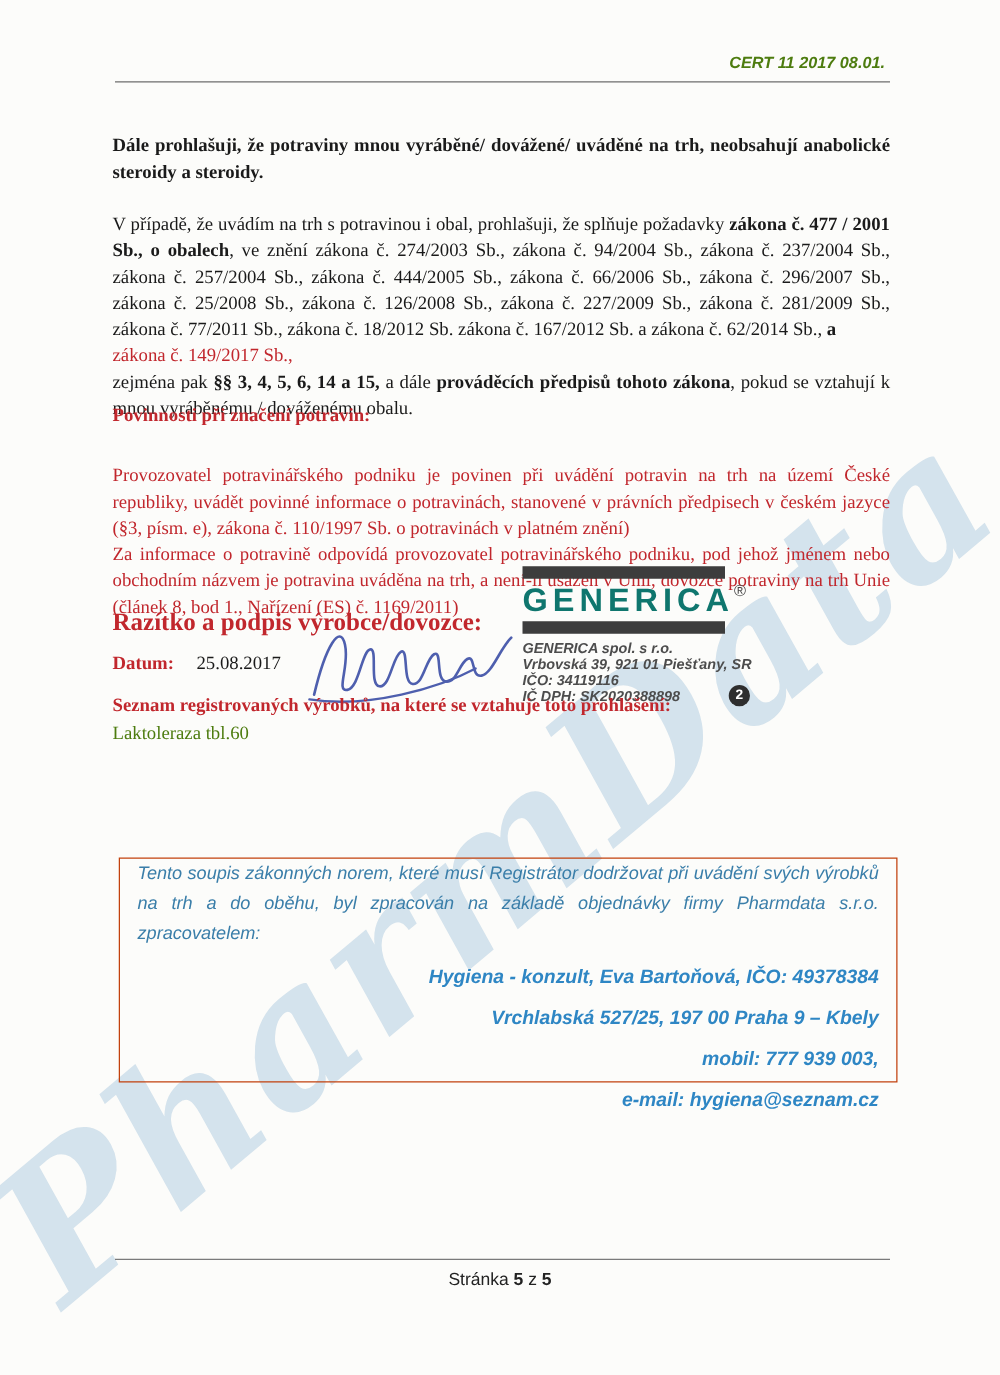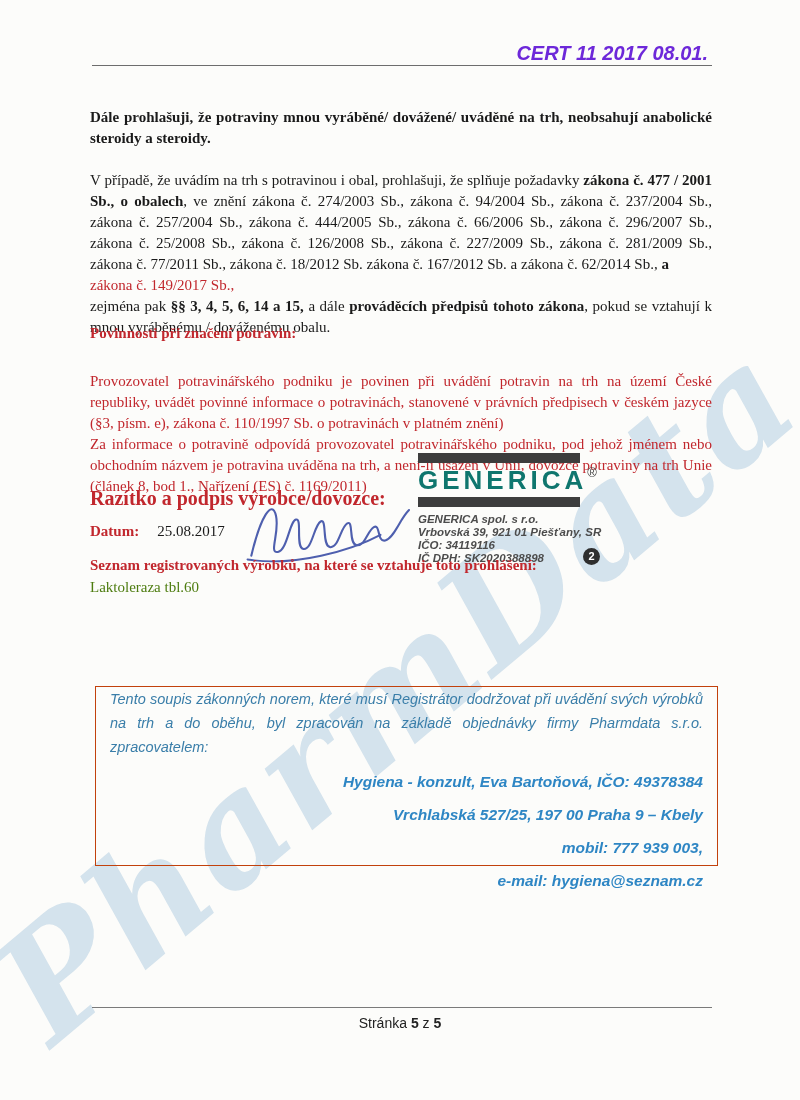--- a/index.html
+++ b/index.html
@@ -16,21 +16,21 @@
     font-size:150px;letter-spacing:4px;white-space:nowrap;
     color:rgba(172,202,224,0.50);
     transform:rotate(-40deg);transform-origin:0 50%;
     z-index:0;pointer-events:none;user-select:none;
   }
   .layer{position:absolute;inset:0;z-index:1;}
   
   .cert-ref{
     top:42px;right:92px;
     font-family:"Liberation Sans", sans-serif;font-style:italic;font-weight:bold;
-    font-size:20px;color:#6d28d9;
+    font-size:13px;color:#4d7c0f;
   }
   .header-rule{top:65px;left:92px;width:620px;height:0;border-top:1.5px solid #6d6d6d;}
   
   .para{left:90px;width:622px;font-size:15px;line-height:21px;text-align:justify;}
   .decl{top:92px;font-weight:bold;}
   .pack{top:155px;}
   .labeling-heading{
     top:325px;left:90px;
     font-size:15px;font-weight:bold;color:#c1272d;
   }

